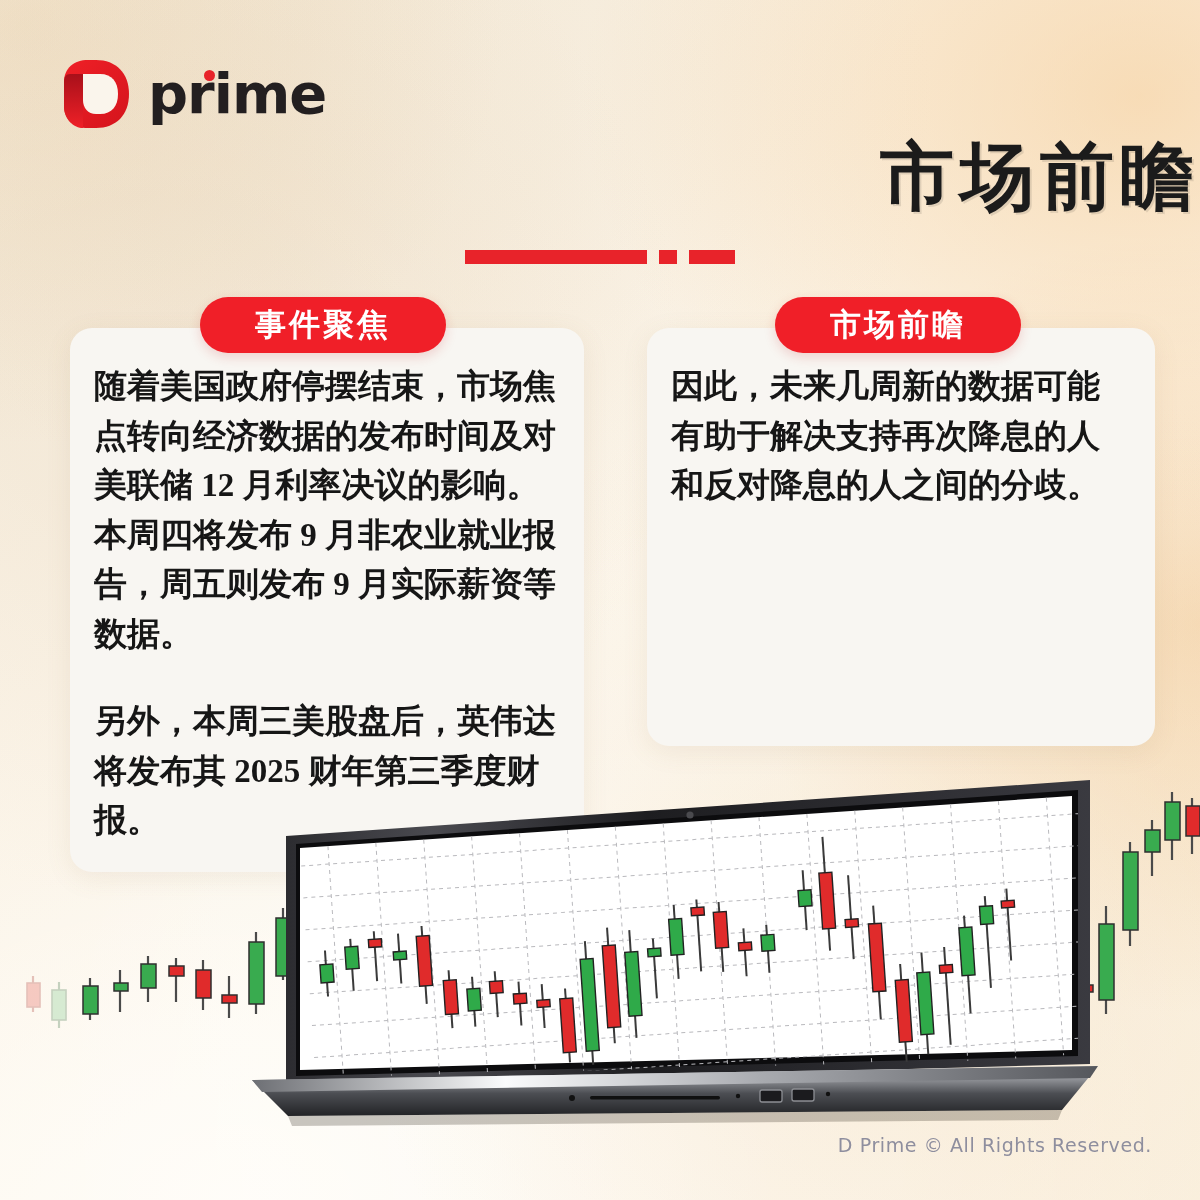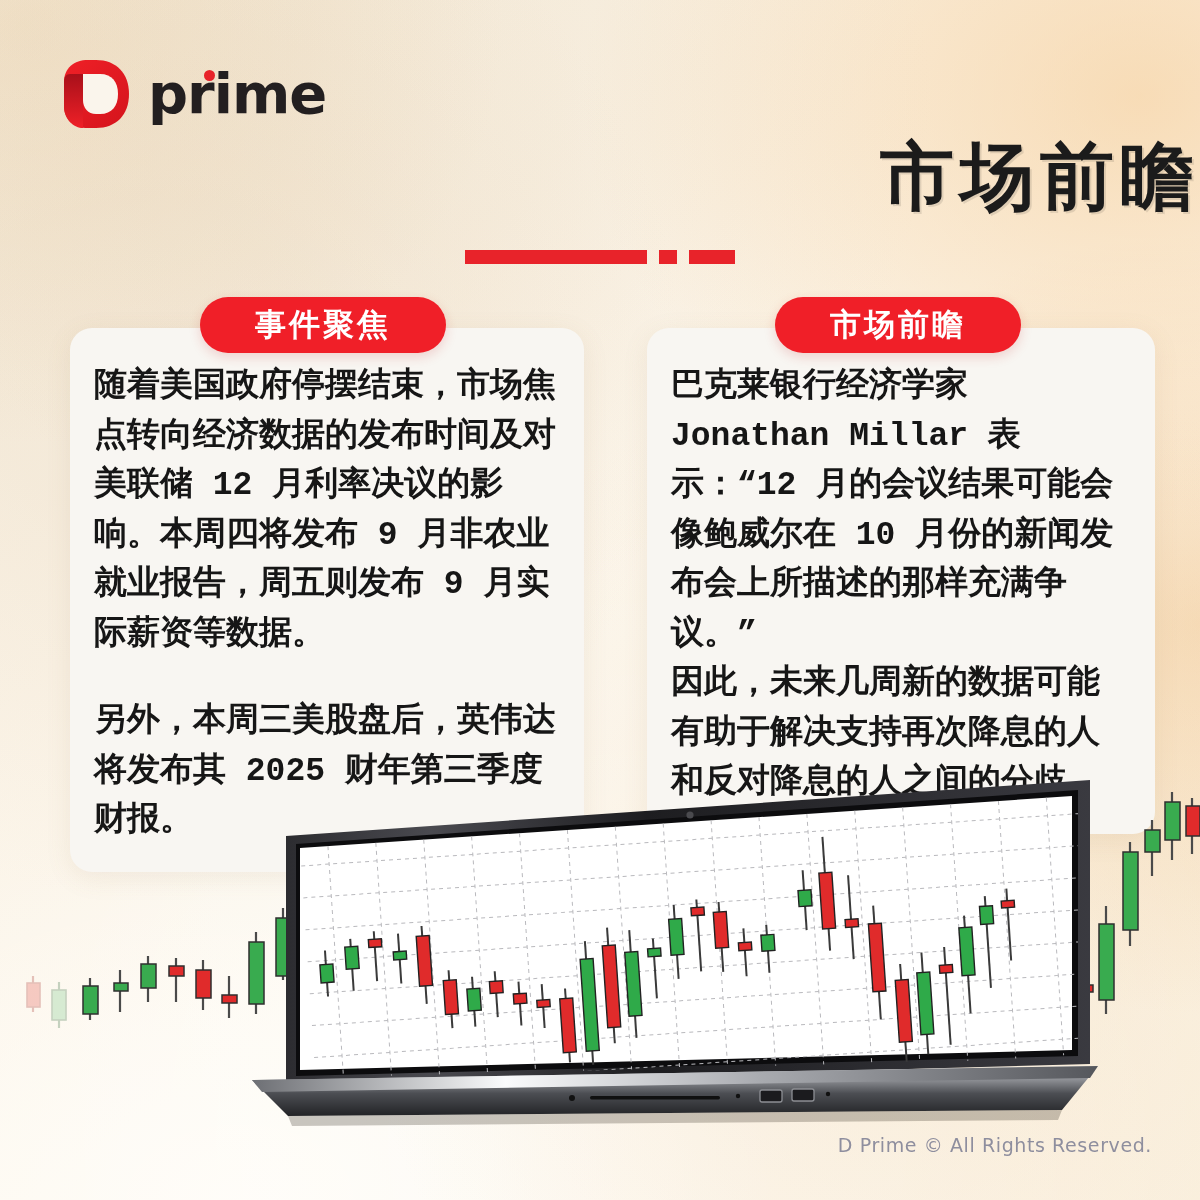--- a/index.html
+++ b/index.html
@@ -66,21 +66,21 @@
     padding: 34px 26px 26px 24px;
   }
   #card-left  { left: 70px;  top: 328px; width: 514px; min-height: 522px; }
   #card-right { left: 647px; top: 328px; width: 508px; min-height: 418px; }
 
   .card-body p {
     font-size: 33px;
     line-height: 1.50;
     color: #161616;
     font-weight: 600;
-    font-family: Liberation Mono, monospace;
+    font-family: Liberation Serif, serif;
     letter-spacing: 0px;
   }
   .card-body p + p { margin-top: 38px; }
   #card-right .card-body p + p { margin-top: 0; }
 
   
   .pill {
     position: absolute;
     background: #f01f28;
     color: #ffffff;
@@ -149,21 +149,20 @@
       <p>随着美国政府停摆结束，市场焦点转向经济数据的发布时间及对美联储 12 月利率决议的影响。本周四将发布 9 月非农业就业报告，周五则发布 9 月实际薪资等数据。</p>
       <p>另外，本周三美股盘后，英伟达将发布其 2025 财年第三季度财报。</p>
     </div>
   </div>
   <div class="pill" id="pill-left">
     <span>事件聚焦</span>
   </div>
 
   <div class="card" id="card-right">
     <div class="card-body">
-      <p>巴克莱银行经济学家 Jonathan Millar 表示：“12 月的会议结果可能会像鲍威尔在 10 月份的新闻发布会上所描述的那样充满争议。”</p>
       <p>因此，未来几周新的数据可能有助于解决支持再次降息的人和反对降息的人之间的分歧。</p>
     </div>
   </div>
   <div class="pill" id="pill-right">
     <span>市场前瞻</span>
   </div>
 
   <div id="artwork">
     <svg width="1200" height="360" viewBox="0 0 1200 360">
       <defs>

